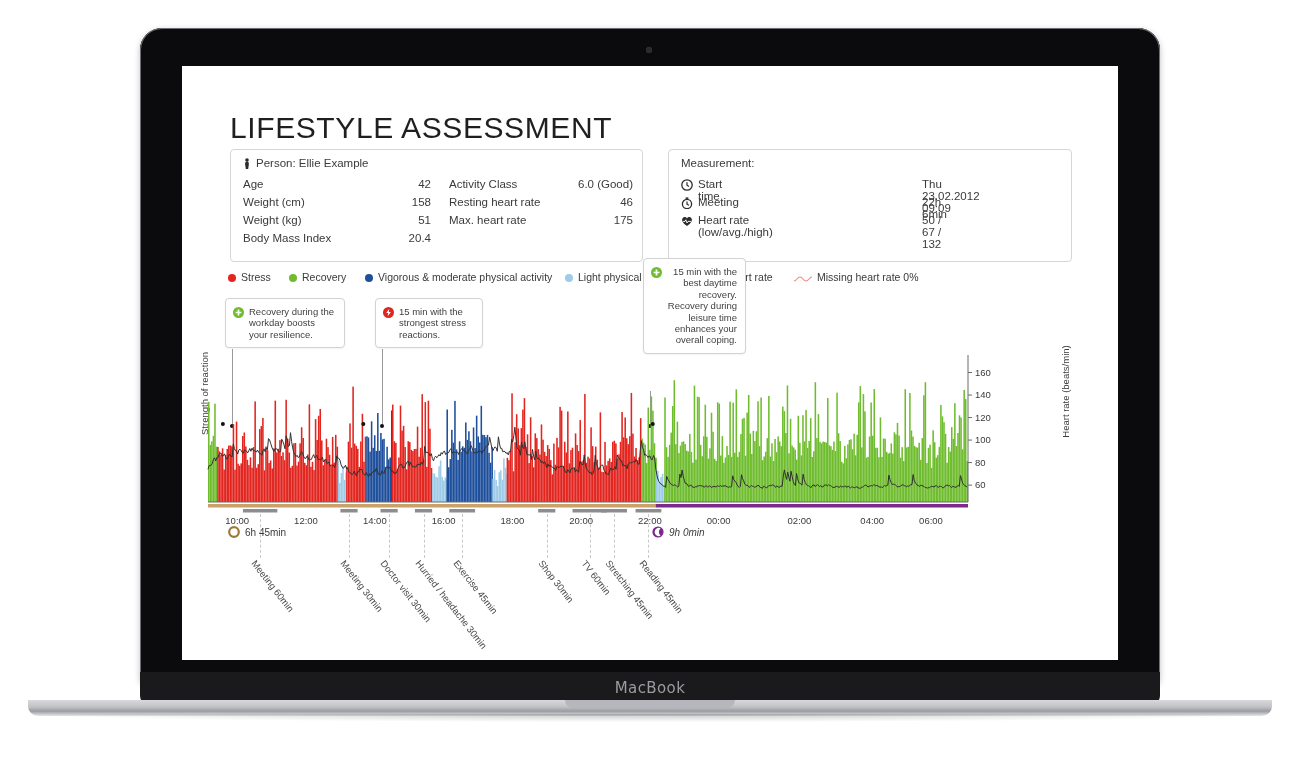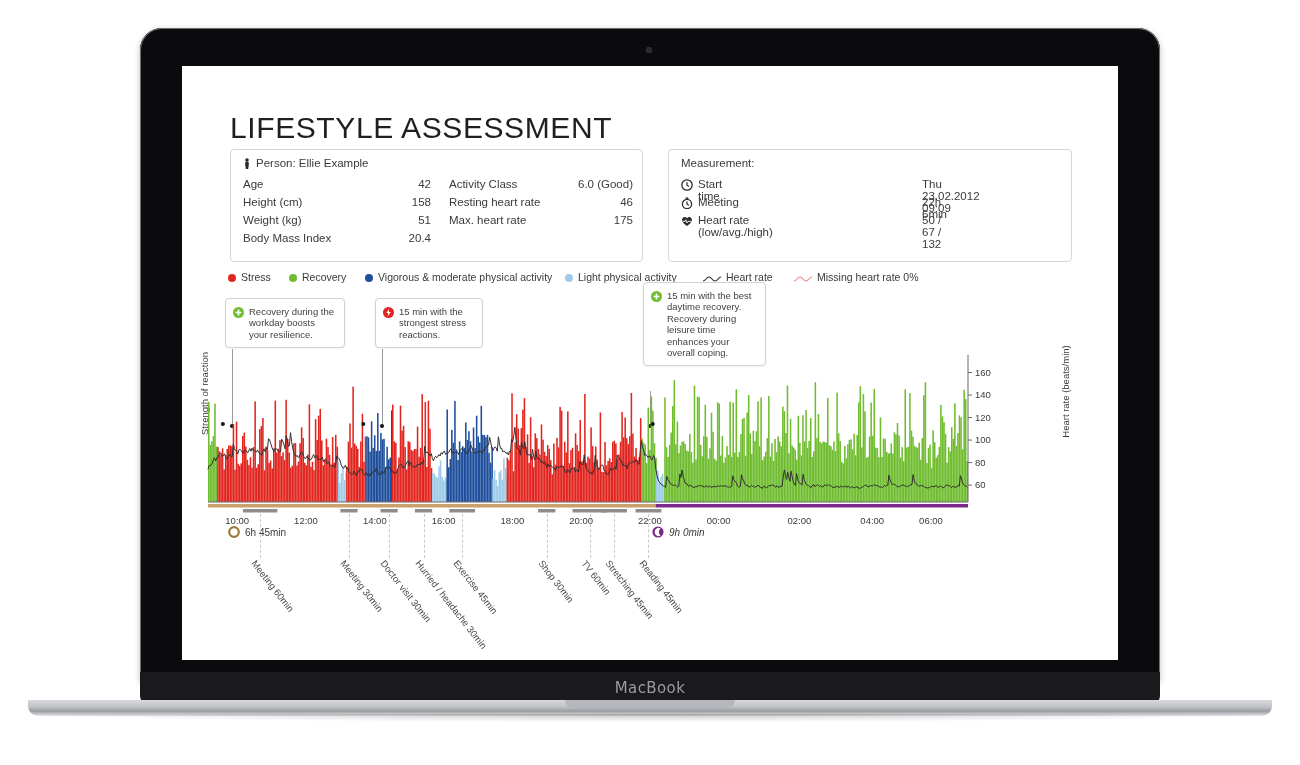--- a/index.html
+++ b/index.html
@@ -153,21 +153,21 @@
                 <path d="M4 3.6 C6 3.6 6.2 6 5.6 8 L5.2 11 L2.8 11 L2.4 8 C1.8 6 2 3.6 4 3.6 Z" fill="#2b2b2b"></path>
               </svg>
           </span><span>Person: Ellie Example</span>
         </div>
 
         <div class="kv col-a" style="top:28px">
           <span class="kv-label">Age</span>
           <span class="kv-val">42</span>
         </div>
         <div class="kv col-a" style="top:46px">
-          <span class="kv-label">Height (cm)</span>
+          <span class="kv-label">Weight (cm)</span>
           <span class="kv-val">158</span>
         </div>
         <div class="kv col-a" style="top:64px">
           <span class="kv-label">Weight (kg)</span>
           <span class="kv-val">51</span>
         </div>
         <div class="kv col-a" style="top:82px">
           <span class="kv-label">Body Mass Index</span>
           <span class="kv-val">20.4</span>
         </div>
@@ -270,21 +270,21 @@
           <svg viewBox="0 0 11 11" width="11" height="11">
               <circle cx="5.5" cy="5.5" r="5.5" fill="#e2251f"></circle>
               <path d="M6.2 2 L3.2 6 H5.2 L4.7 9.2 L7.8 5.1 H5.8 Z" fill="#fff"></path>
             </svg>
         </span>
         <span class="ct">15 min with the strongest stress reactions.</span>
       </div>
 
       <div class="leader" style="left:468px; top:325px; height:35px;"></div>
       <div class="leader-dot" style="left:466px; top:358px;"></div>
-      <div class="callout" style="left:461px; top:216px; width:123px;">
+      <div class="callout" style="left:461px; top:192px; width:103px;text-align:right;">
         <span class="ci">
           <svg viewBox="0 0 11 11" width="11" height="11">
               <circle cx="5.5" cy="5.5" r="5.5" fill="#6fbd2f"></circle>
               <path d="M5.5 2.6 V8.4 M2.6 5.5 H8.4" stroke="#fff" stroke-width="1.7"></path>
             </svg>
         </span>
         <span class="ct">15 min with the best daytime recovery. Recovery during leisure time enhances your overall coping.</span>
       </div>
 
       <div class="chart-wrap">

